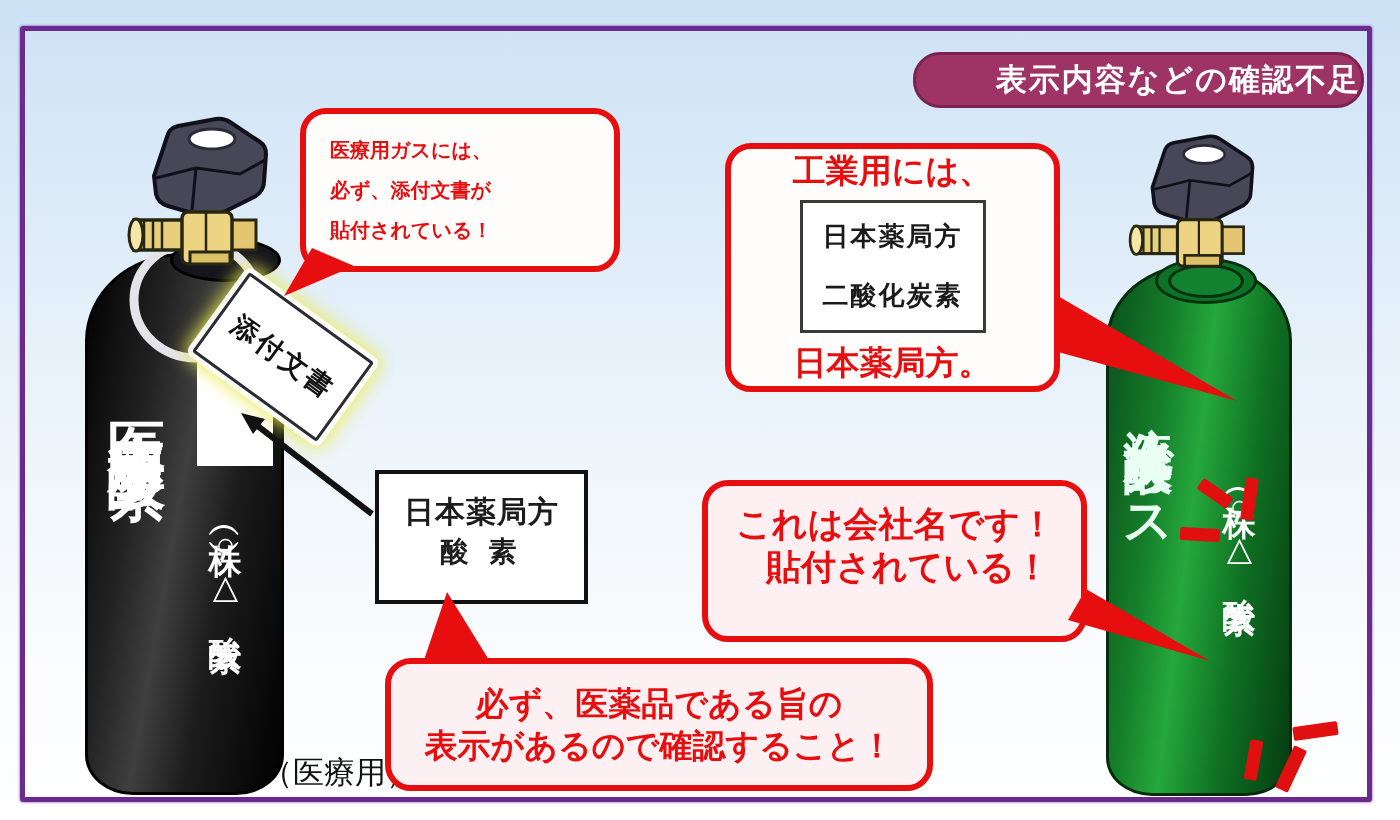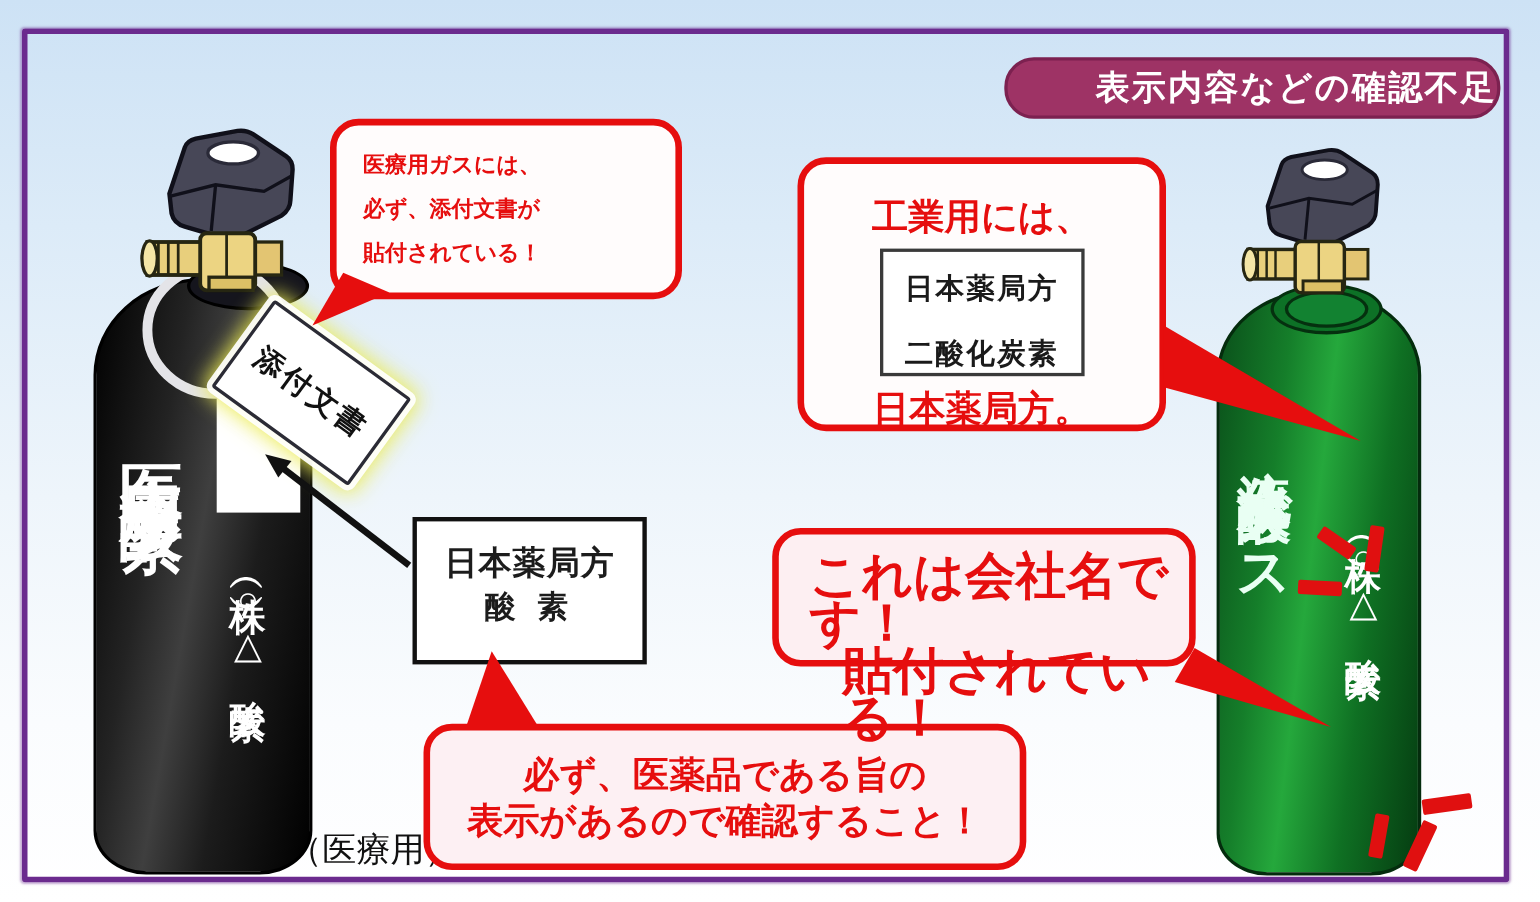--- a/index.html
+++ b/index.html
@@ -34,27 +34,27 @@
   #label-ind{left:1116px;top:388px;font-size:49px;letter-spacing:6px;color:#e9fff3;}
   #company-ind{left:1216px;top:476px;font-size:33px;letter-spacing:4px;color:#fff;}
   
   #tag{left:206px;top:308px;width:148px;height:92px;transform:rotate(36deg);background:#fff;border:3px solid #2b2b35;border-radius:3px;
     box-shadow:0 0 0 5px rgba(255,255,255,.92),0 0 18px 7px rgba(235,235,80,.95);
     display:flex;align-items:center;justify-content:center;font-size:27px;font-weight:bold;color:#111;letter-spacing:3px;z-index:35;}
   
   .callout{background:#fffcfc;border:6px solid #e60e0e;border-radius:26px;z-index:30;color:#e60e0e;font-weight:bold;}
   #callout-insert{left:300px;top:108px;width:320px;height:164px;padding:16px 0 0 24px;font-size:20px;line-height:40px;box-sizing:border-box;}
   #callout-check{left:385px;top:658px;width:548px;height:133px;background:#fdf0f3;display:flex;flex-direction:column;justify-content:center;align-items:center;font-size:33px;line-height:42px;box-sizing:border-box;}
-  #callout-industrial{left:725px;top:143px;width:335px;height:249px;display:flex;flex-direction:column;align-items:center;font-size:33px;box-sizing:border-box;padding-top:26px;}
+  #callout-industrial{left:725px;top:143px;width:335px;height:249px;display:flex;flex-direction:column;align-items:center;font-size:33px;box-sizing:border-box;padding-top:0;}
   #inner-box{width:180px;height:128px;border:3px solid #3a3a3a;background:#fff;margin-top:6px;display:flex;flex-direction:column;align-items:center;color:#1a1a1a;}
   #inner-box .bline{font-size:26px;letter-spacing:2px;font-weight:bold;}
   #inner-box .bline:first-child{margin-top:16px;}
   #inner-box .bline:last-child{margin-top:24px;}
   #callout-industrial .outro{margin-top:8px;}
-  #callout-company{left:702px;top:480px;width:385px;height:126px;background:#fdeff2;font-size:46px;line-height:43px;box-sizing:border-box;padding:16px 0 0 0;}
+  #callout-company{left:702px;top:480px;width:385px;height:162px;background:#fdeff2;font-size:35px;line-height:43px;box-sizing:border-box;padding:16px 0 0 0;}
   #callout-company .l1{padding-left:28px;}
   #callout-company .l2{padding-left:58px;}
   
   #pharma-box{left:375px;top:470px;width:205px;height:126px;background:#fff;border:4px solid #111;z-index:30;display:flex;flex-direction:column;align-items:center;color:#1c1c1c;font-weight:bold;}
   #pharma-box .p1{font-size:30px;margin-top:18px;letter-spacing:1px;}
   #pharma-box .p2{font-size:28px;letter-spacing:6px;}
   
   .caption{font-size:31px;color:#111;z-index:20;font-weight:normal;}
   #cap-med{left:262px;top:752px;}
   #cap-ind{left:985px;top:752px;}

